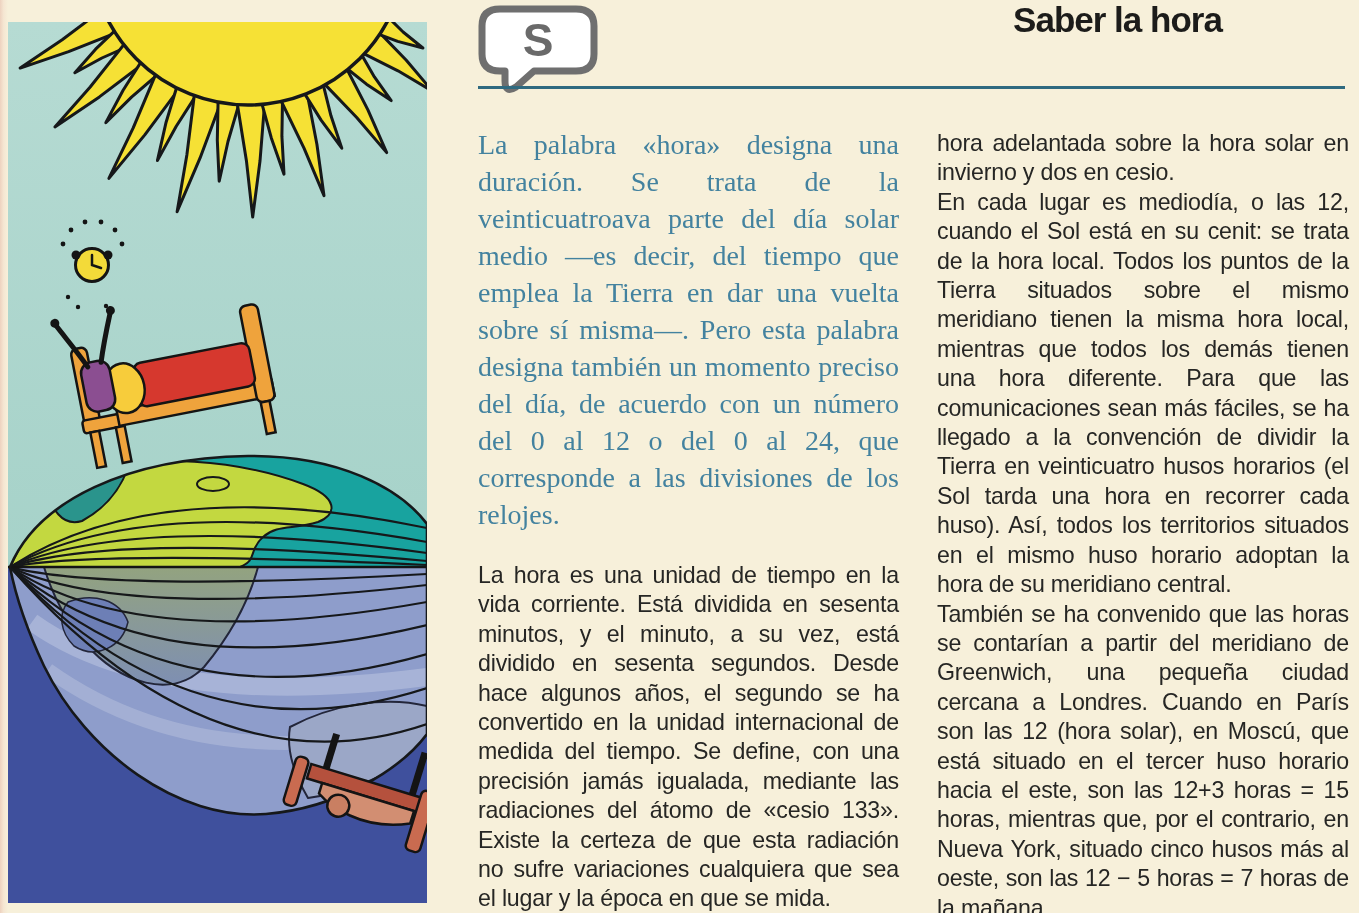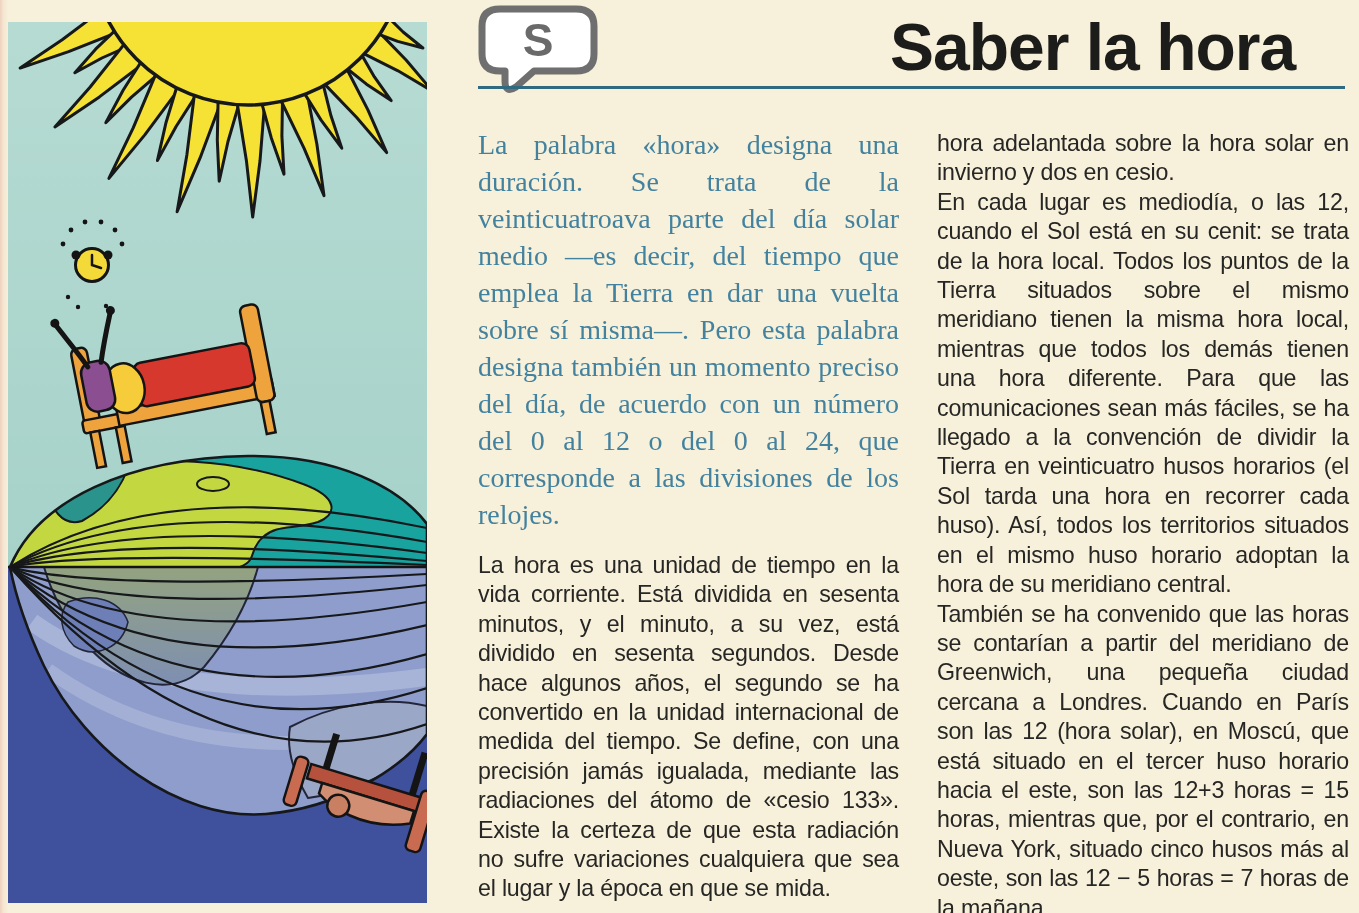--- a/index.html
+++ b/index.html
@@ -23,33 +23,33 @@
   }
   .badge text {
     font-family:"Liberation Sans", sans-serif;
     font-size:46px; font-weight:bold; fill:#6a6a6a;
   }
   .divider {
     position:absolute; left:478px; top:86px; width:867px; height:3px;
     background:#2f6a80;
   }
   .title {
-    position:absolute; left:890px; top:9px; width:455px;
-    text-align:left;
-    font-size:66px; font-weight:bold; letter-spacing:-1px;
+    position:absolute; left:890px; top:0; width:455px;
+    text-align:center;
+    font-size:35px; font-weight:bold; letter-spacing:-1px;
     color:#1c1c1a;
     font-family:"Liberation Sans", sans-serif;
   }
   .col { position:absolute; text-align:justify; }
   .col-middle { left:478px; top:126px; width:421px; }
   .col-right  { left:937px; top:129px; width:412px; }
   .intro {
     font-family:"Liberation Serif", serif;
     font-size:28px; line-height:37px; color:#43829f;
-    margin-bottom:18px;
+    margin-bottom:28px;
   }
   .body-text p {
     font-size:23.2px; line-height:29.4px; letter-spacing:-0.2px;
     color:#262624;
   }
   #sun-rays polygon {
     fill:#f6e135; stroke:#16181a; stroke-width:3; stroke-linejoin:round;
   }
   .meridian { fill:none; stroke:#16181a; stroke-width:2.2; }
   .outline-heavy { fill:none; stroke:#16181a; stroke-width:2.6; }

